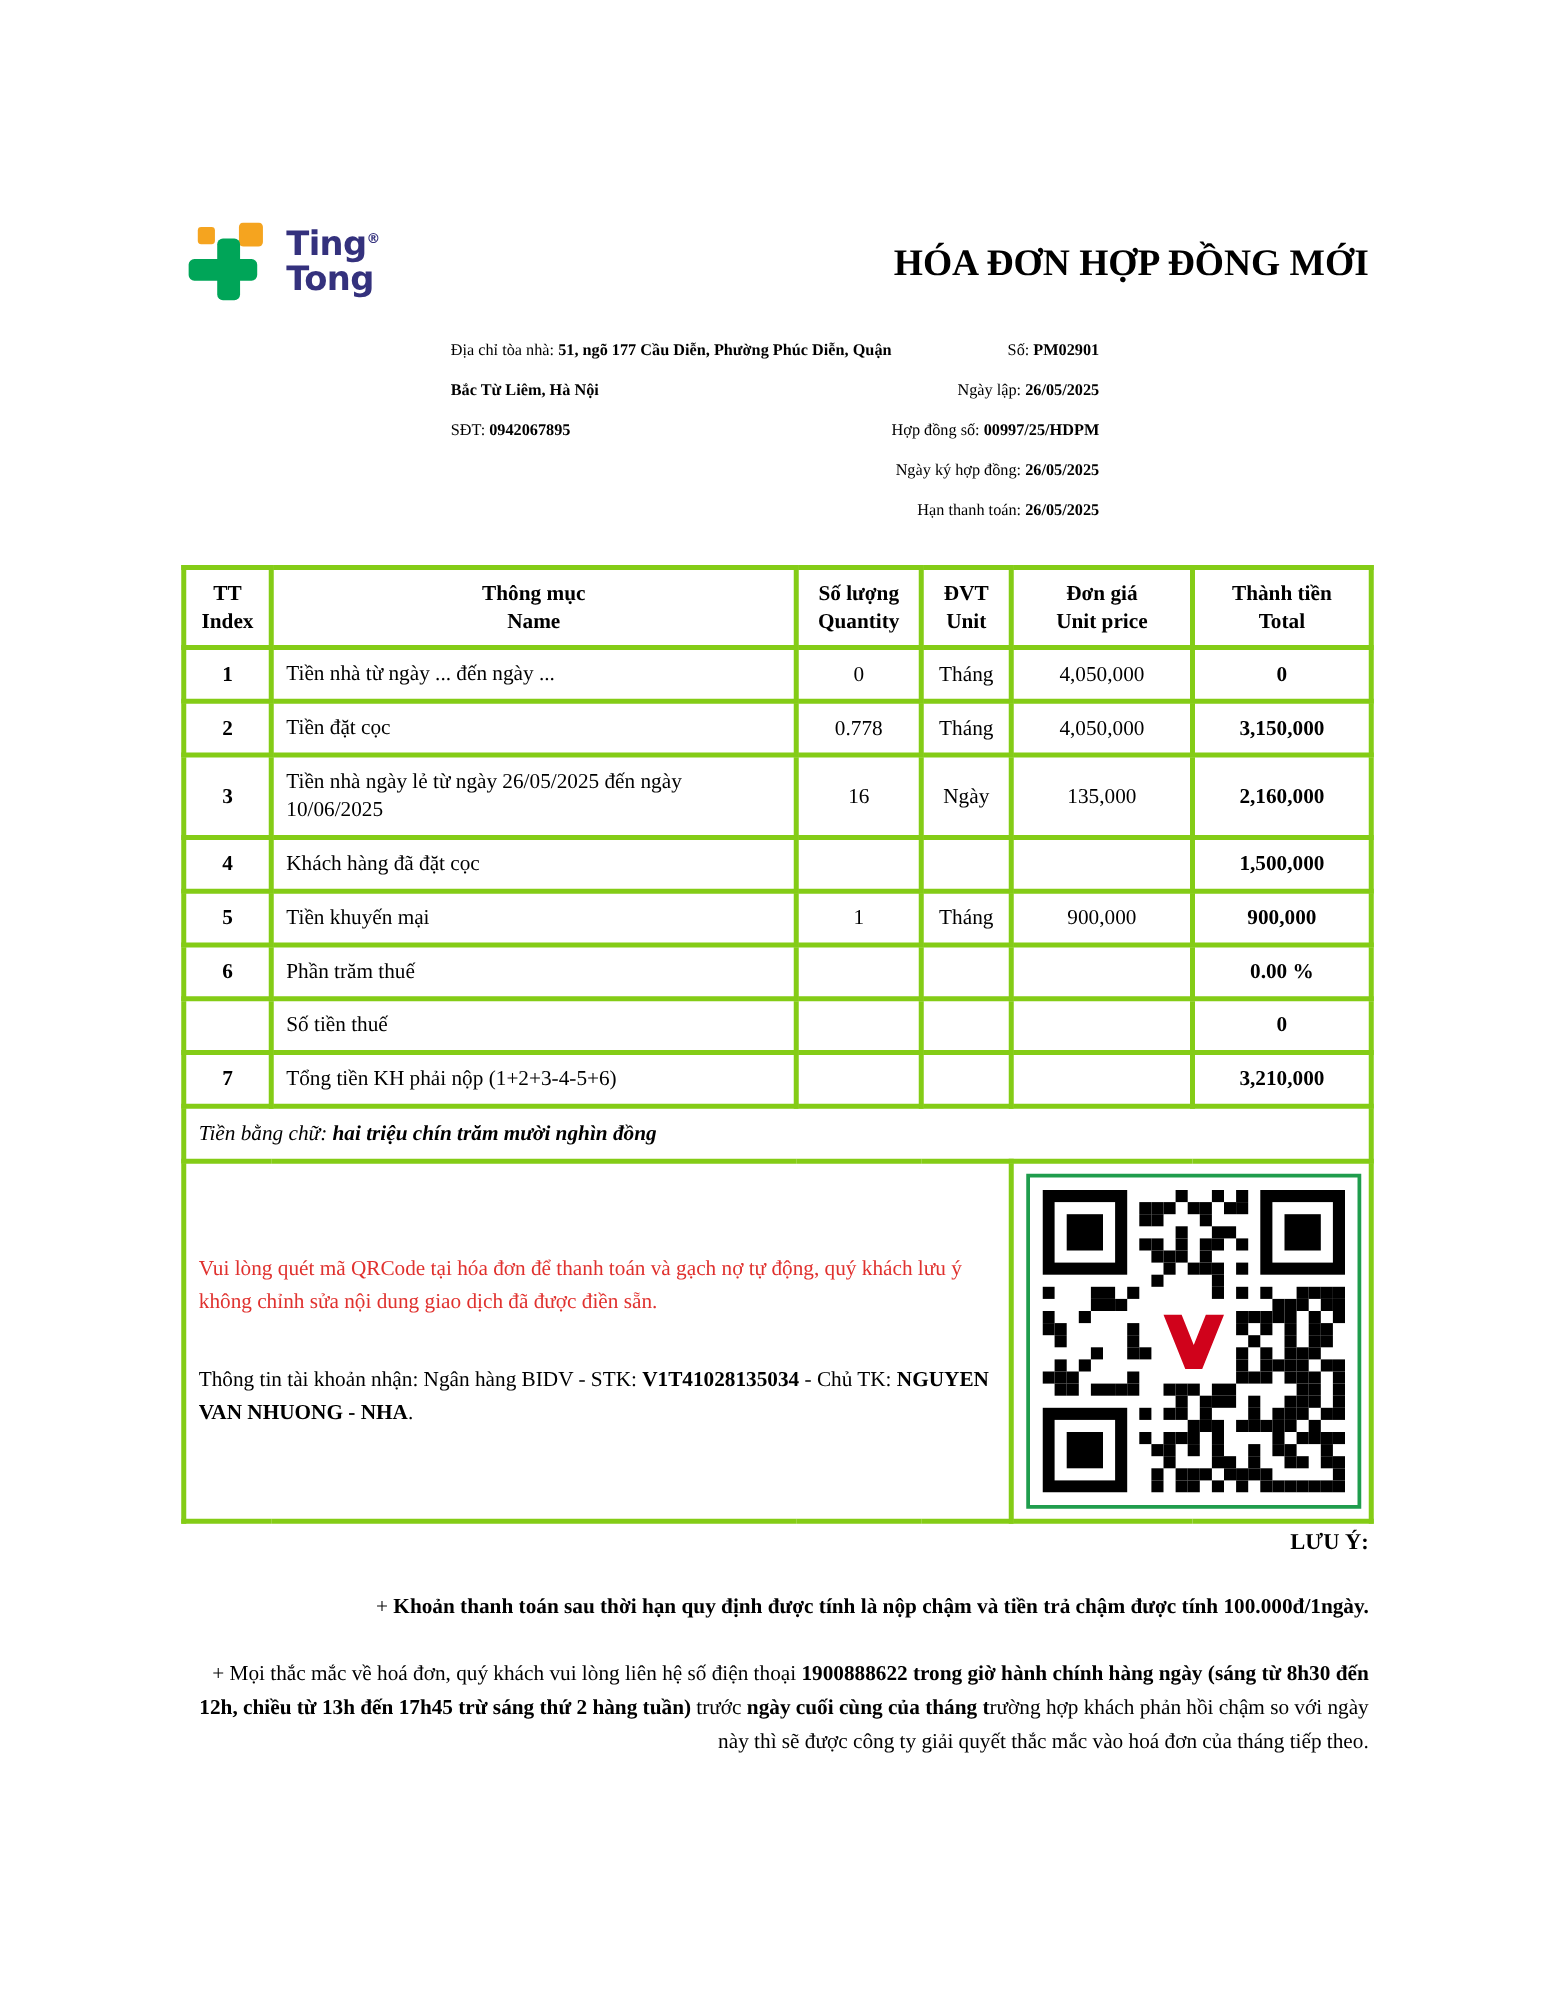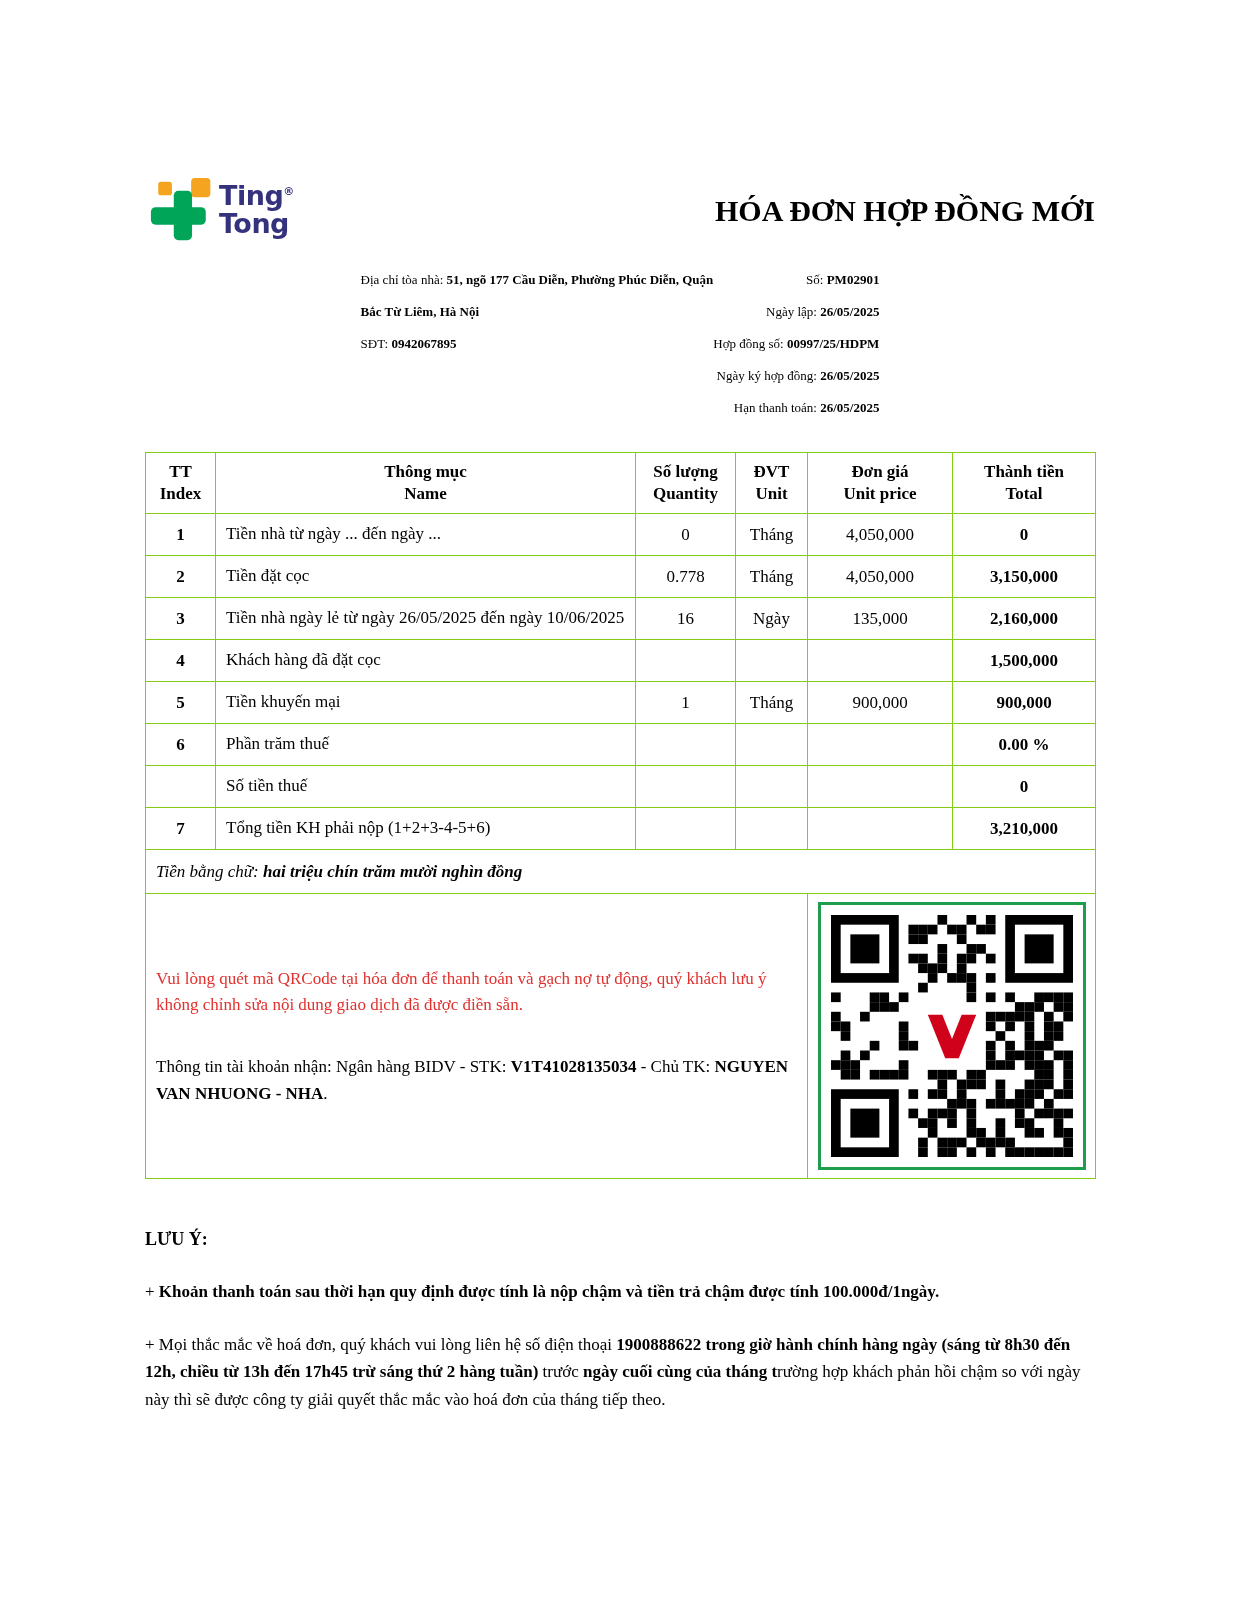--- a/index.html
+++ b/index.html
@@ -2,53 +2,53 @@
 <html><head>
 <meta charset="utf-8">
 <style>
   * { margin:0; padding:0; box-sizing:border-box; }
   html,body { background:#ffffff; }
   body { font-family:"Liberation Serif", serif; color:#000; }
   .page { width:1236px; height:1600px; background:#fff; padding:178px 141px 0 145px; position:relative; overflow:hidden; }
 
   
   .header { display:flex; justify-content:space-between; align-items:flex-start; }
-  .logo { display:flex; align-items:center; }
+  .logo { display:flex; align-items:center; gap:10px; }
   .logo-mark svg { display:block; }
   .logo-text { font-family:"DejaVu Sans", sans-serif; font-weight:bold; color:#34317d; font-size:27px; line-height:1.02; letter-spacing:-0.5px; }
   .reg { font-size:11px; vertical-align:super; font-weight:bold; }
   .doc-title { font-size:30px; font-weight:bold; margin-top:16px; }
 
   
   .info { display:flex; justify-content:center; margin-top:22px; font-size:13px;font-family:Liberation Serif, serif; }
   .info-line { line-height:32px; white-space:nowrap; }
   .info-right { text-align:right; }
 
   
   table.invoice { border-collapse:collapse; width:950px; margin-top:28px; font-size:17px; table-layout:fixed; }
-  table.invoice th, table.invoice td { border:1px solid #84cc16; padding:8px 10px; vertical-align:middle; }
+  table.invoice th, table.invoice td { border:4px solid #84cc16; padding:8px 10px; vertical-align:middle; }
   table.invoice th { text-align:center; line-height:1.3; font-size:17px; }
   .c-tt { text-align:center; font-weight:bold; }
   .c-name { text-align:left; padding-left:14px; line-height:1.35; }
   .c-qty, .c-unit, .c-price { text-align:center; }
   .c-total { text-align:center; font-weight:bold; }
   tr.body-row td { height:42px; }
   td.words { font-style:italic; padding:10px 14px; height:44px; }
   td.words .words-value { font-weight:bold; }
 
   
   td.qr-text-cell { padding:24px 26px; vertical-align:middle; }
   .red-note { color:#e0312e; line-height:1.55; margin-bottom:36px; }
   .account-info { line-height:1.55; }
   td.qr-cell { padding:10px 10px 38px 10px; vertical-align:top; }
   .qr-box { width:268px; height:268px; border:3px solid #1f9d4d; background:#fff; padding:10px; margin:0 auto; }
   .qr-box svg { display:block; width:242px; height:242px; }
 
   
-  .notes { margin-top:46px; font-size:17px; line-height:1.6; width:950px; }
+  .notes { font-size:17px; line-height:1.6; width:950px;text-align:right; }
   .notes-title { font-weight:bold; font-size:18px; margin-bottom:24px; }
   .note1 { margin-bottom:26px; }
   .note1 b { font-weight:bold; }
 </style>
 </head>
 <body>
 
 <div class="page">
 
   <div class="header">

